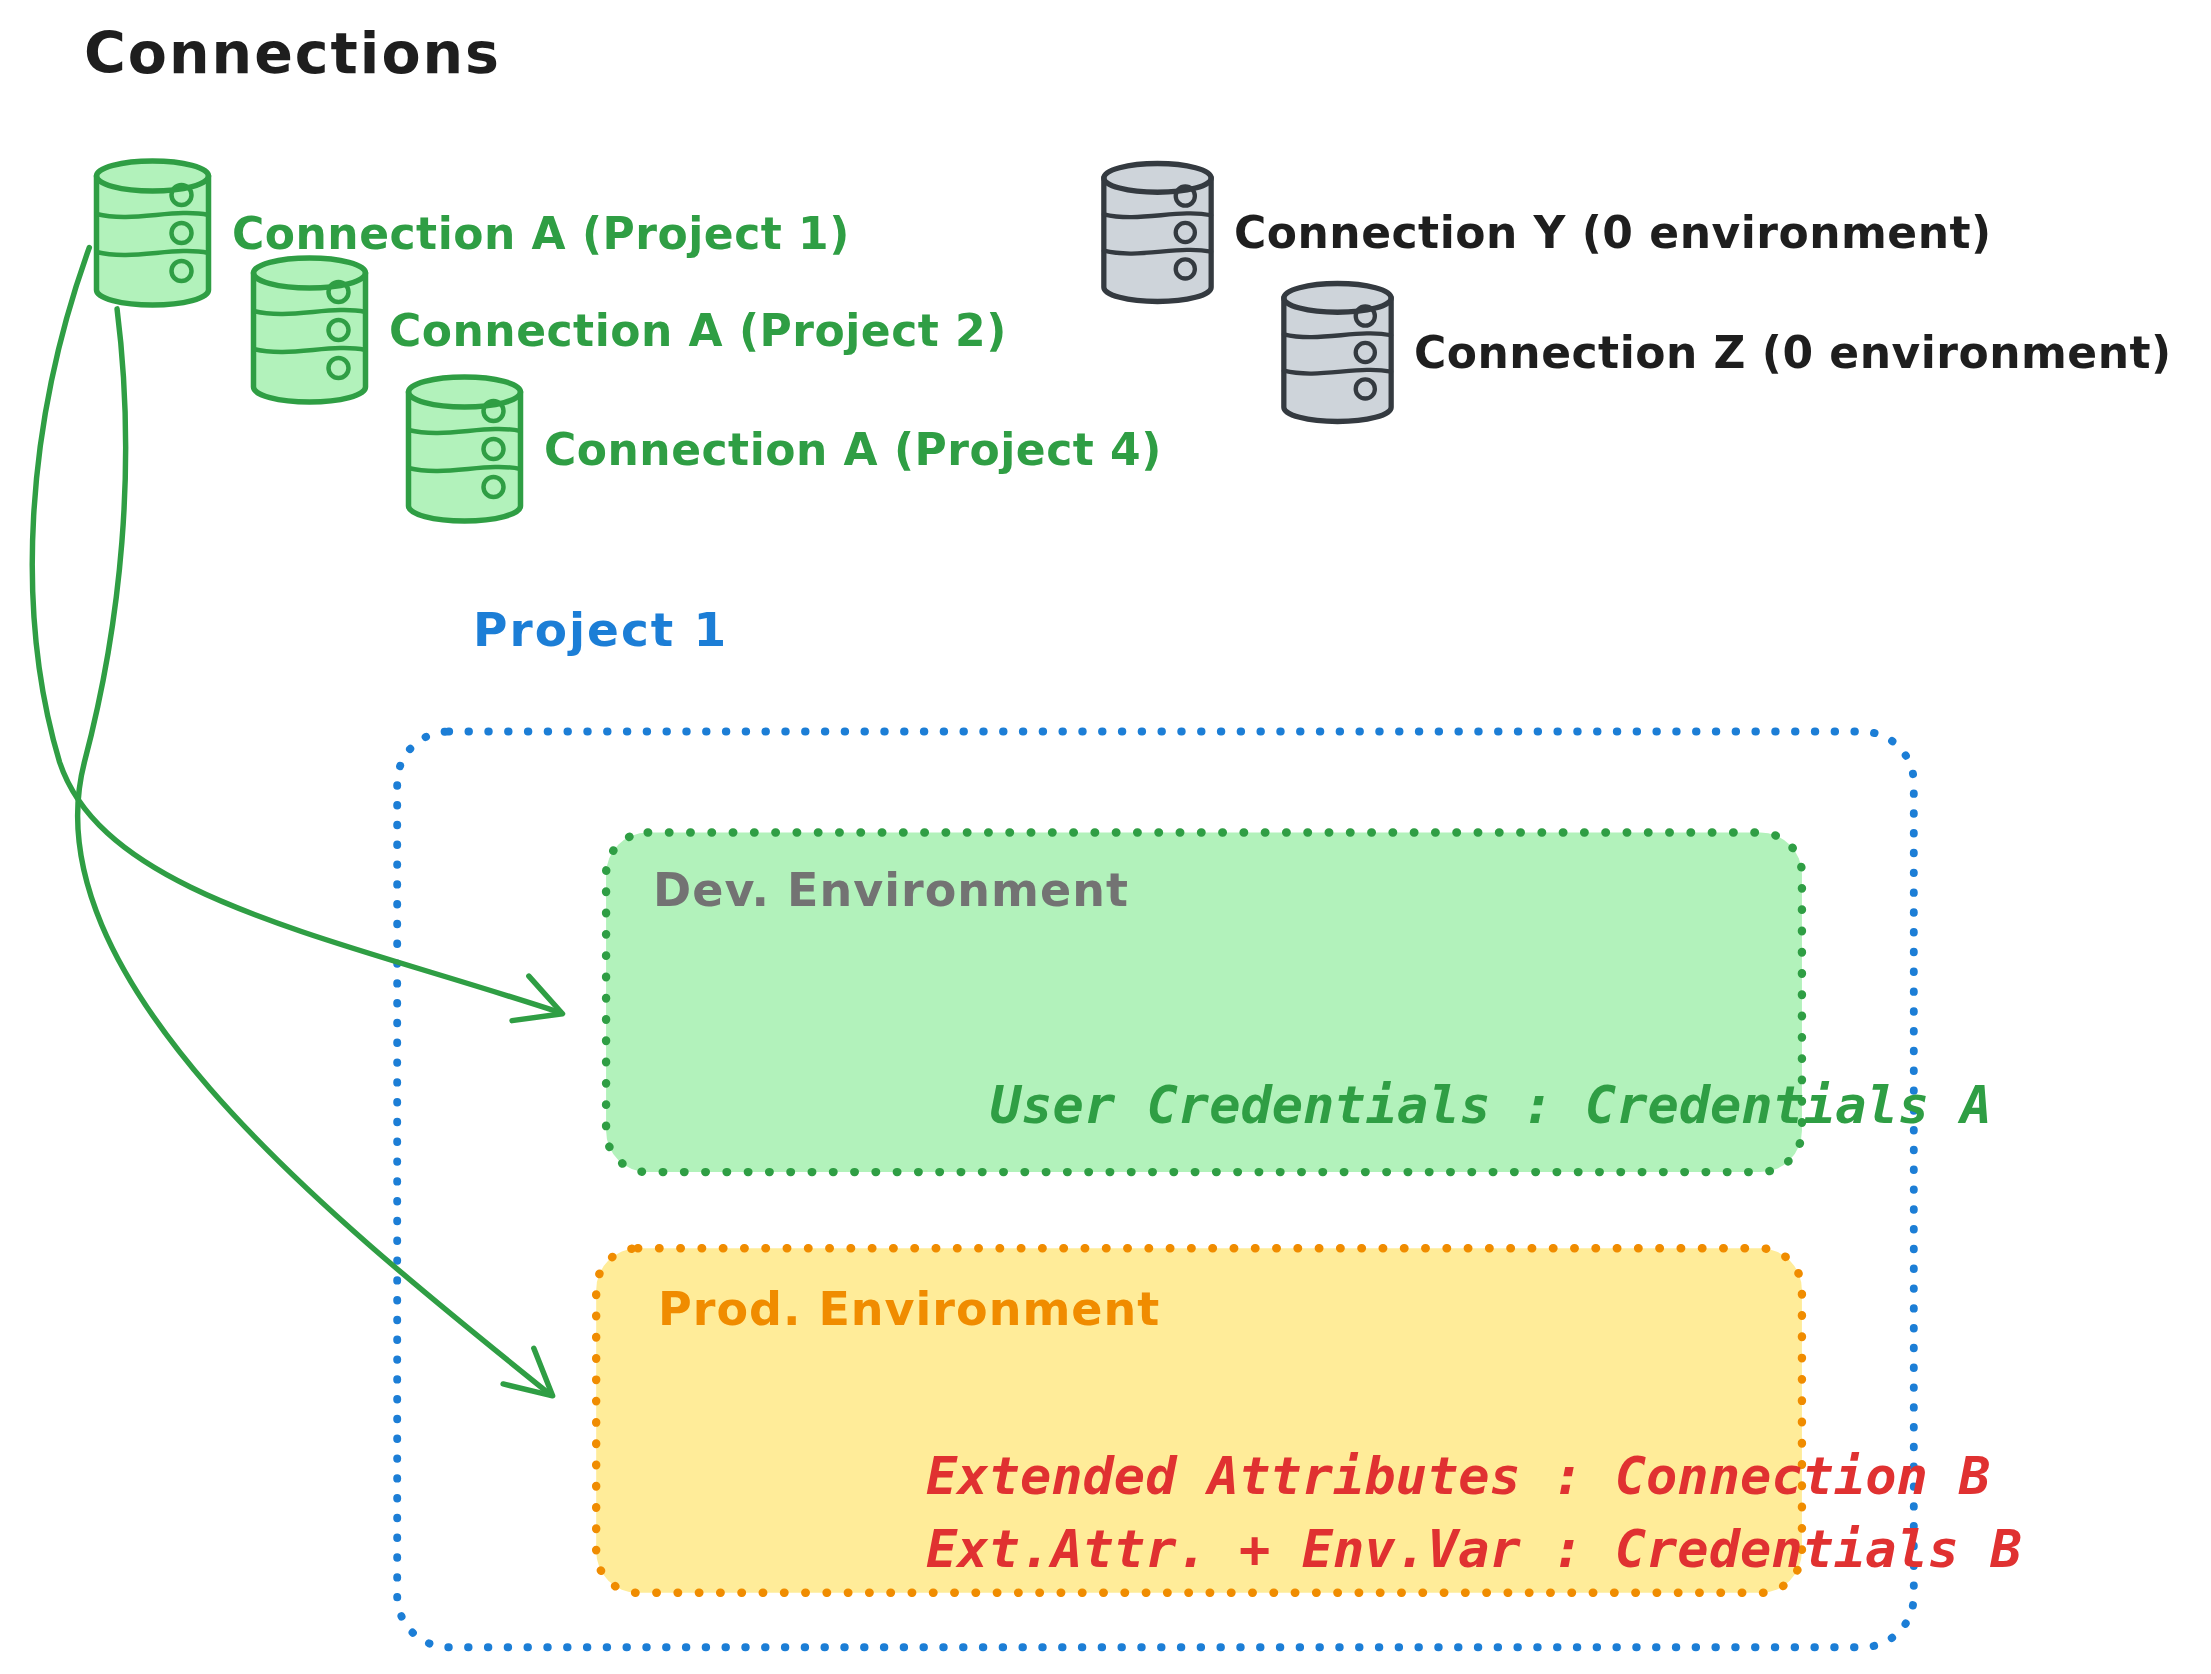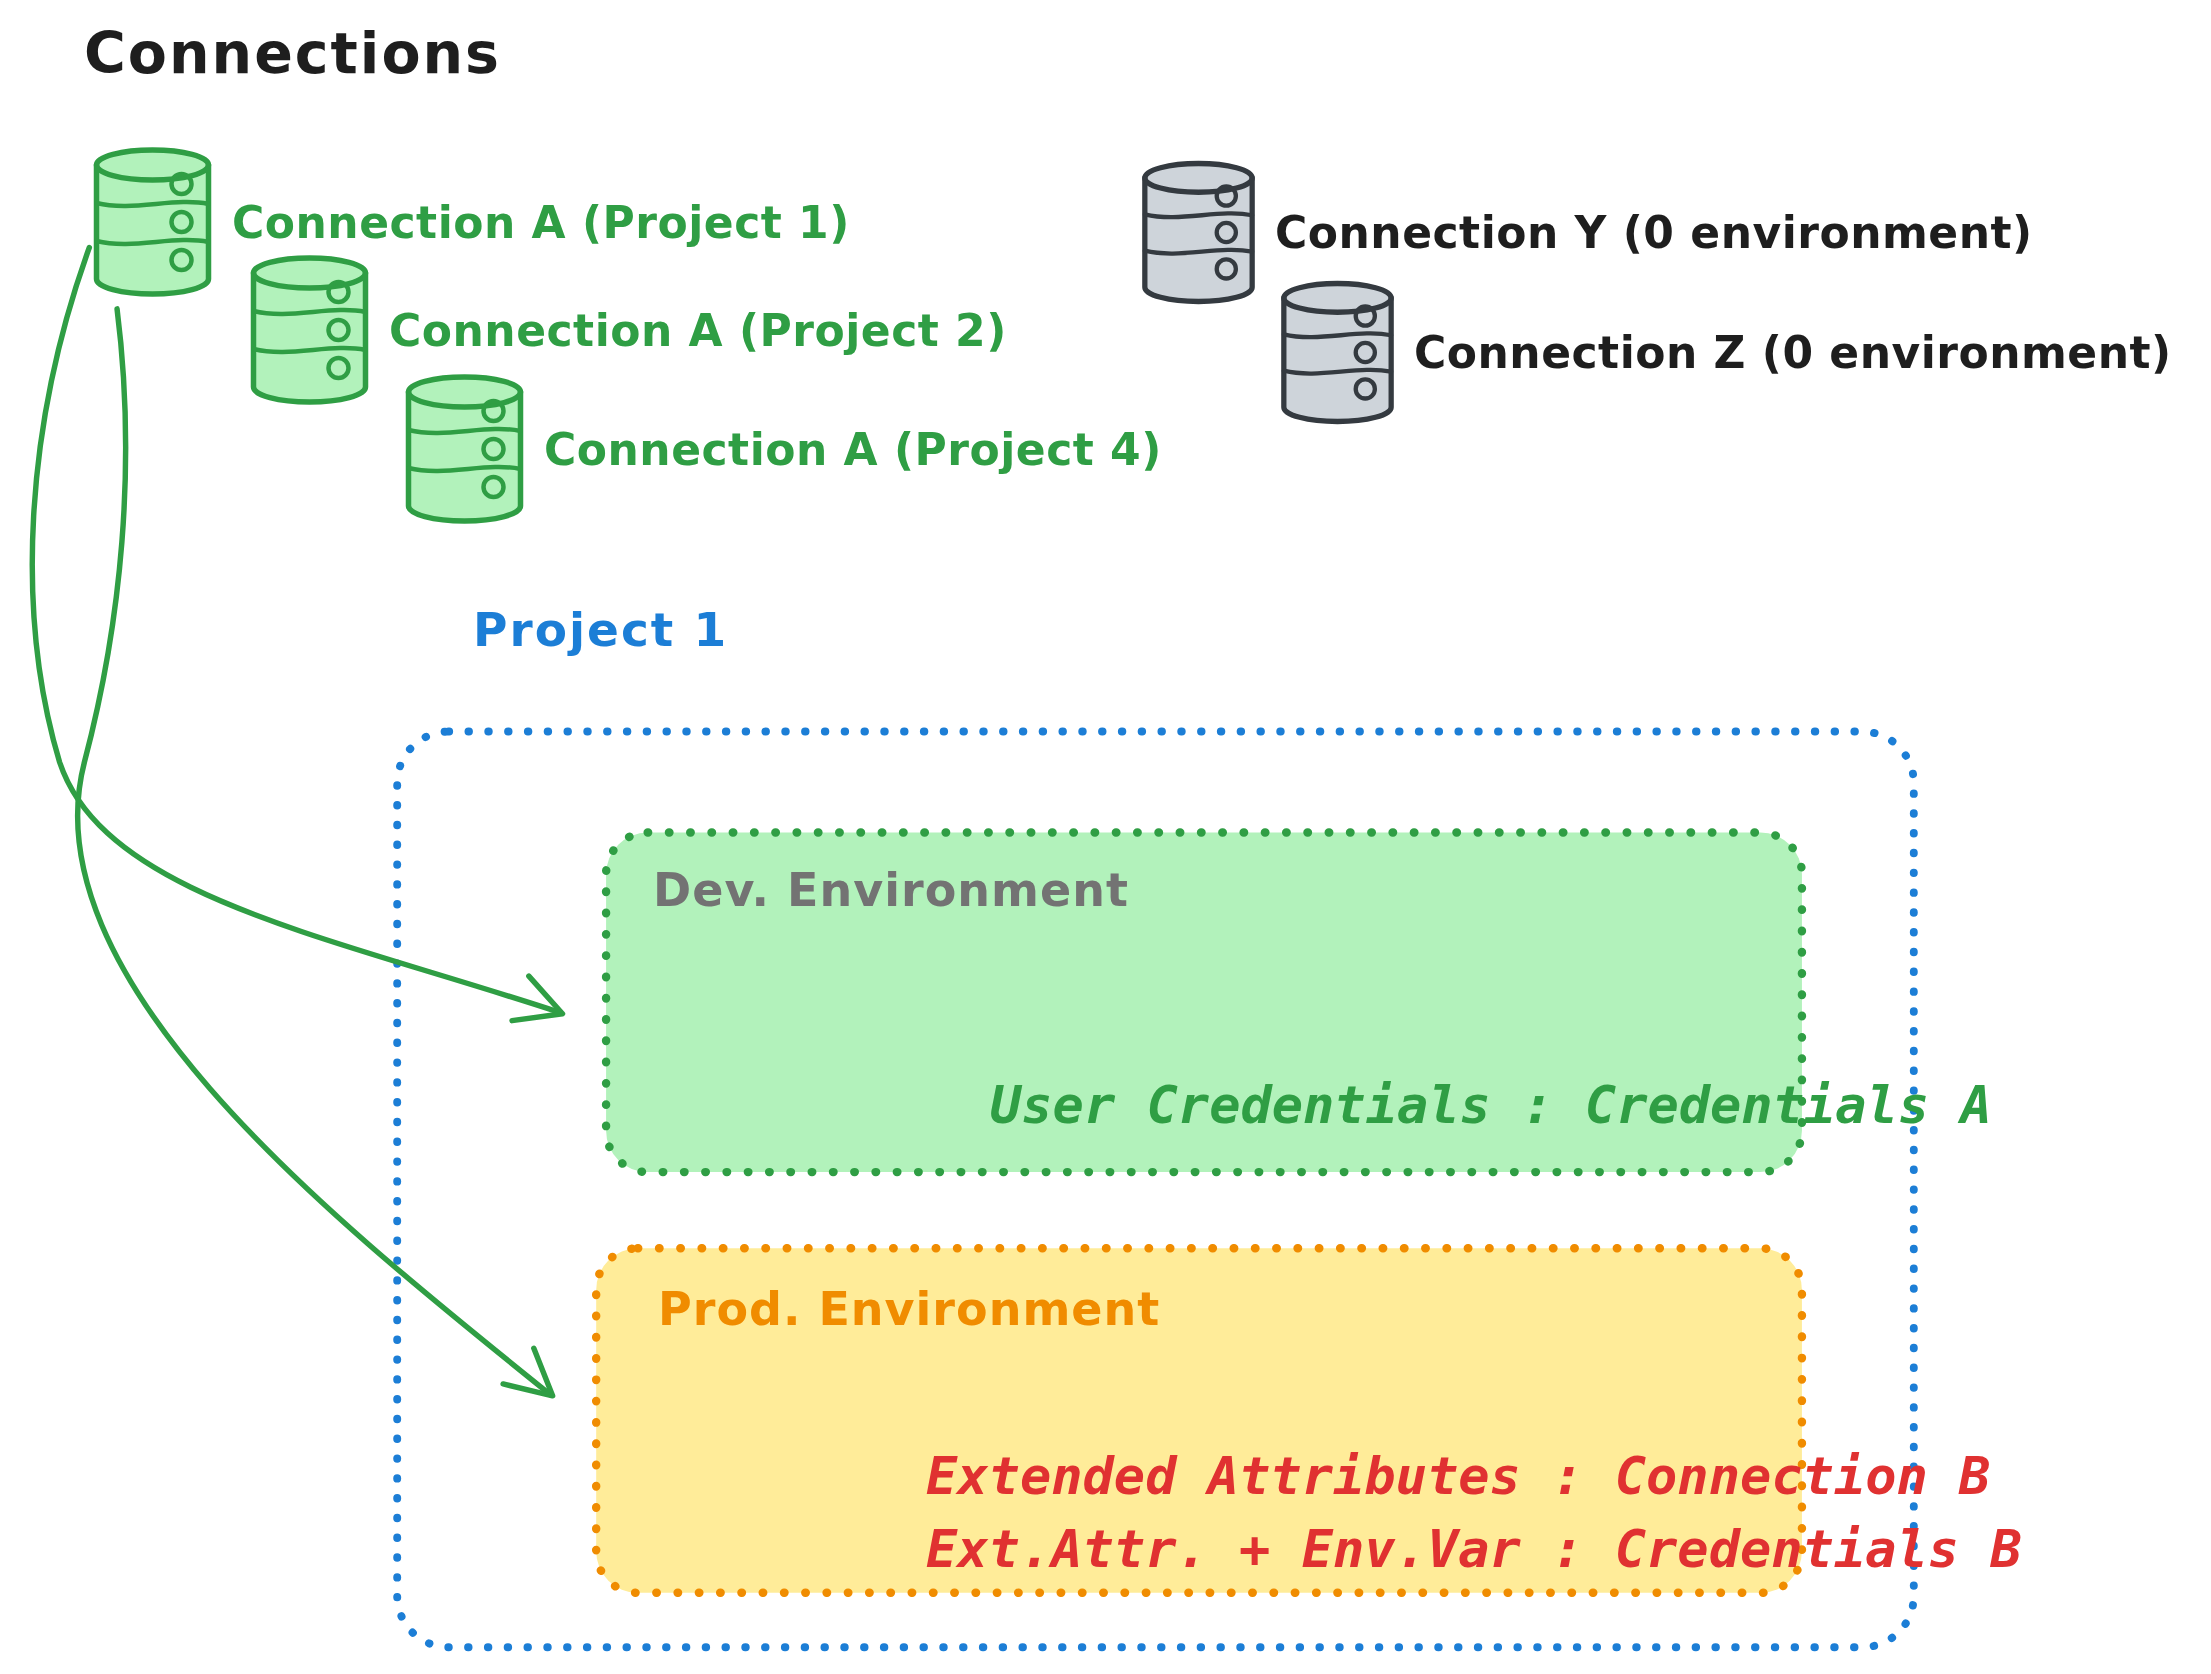--- a/index.html
+++ b/index.html
@@ -17,24 +17,24 @@
 
   .conn-item { position: absolute; display: flex; align-items: center; gap: 19px; }
   .conn-item .db-icon { flex: 0 0 auto; display: block; }
   .conn-label { font-size: 44px; font-weight: 700; letter-spacing: 0.5px; }
 
   .conn-green { color: #2f9e44; --dbfill: #b2f2bb; }
   .conn-gray  { color: #343a40; --dbfill: #ced4da; }
   .conn-gray .conn-label { color: #1e1e1e; }
   .conn-green .conn-label { color: #2f9e44; }
 
-  .pos-g1 { left: 92px;  top: 147px; }
+  .pos-g1 { left: 92px;  top: 158px; }
   .pos-g2 { left: 249px; top: 255px; }
   .pos-g3 { left: 404px; top: 374px; }
-  .pos-y  { left: 1141px; top: 160px; align-items: center; }
+  .pos-y  { left: 1100px; top: 160px; align-items: center; }
   .pos-z  { left: 1280px; top: 280px; }
 
   .project-title {
     left: 473px; top: 602px;
     font-size: 47px; font-weight: 700; color: #1c7ed6; letter-spacing: 2px;
   }
 
   .env-title { font-size: 46px; font-weight: 700; letter-spacing: 1px; }
   .dev-title  { left: 653px; top: 863px;  color: #737373; }
   .prod-title { left: 658px; top: 1282px; color: #f08c00; }

